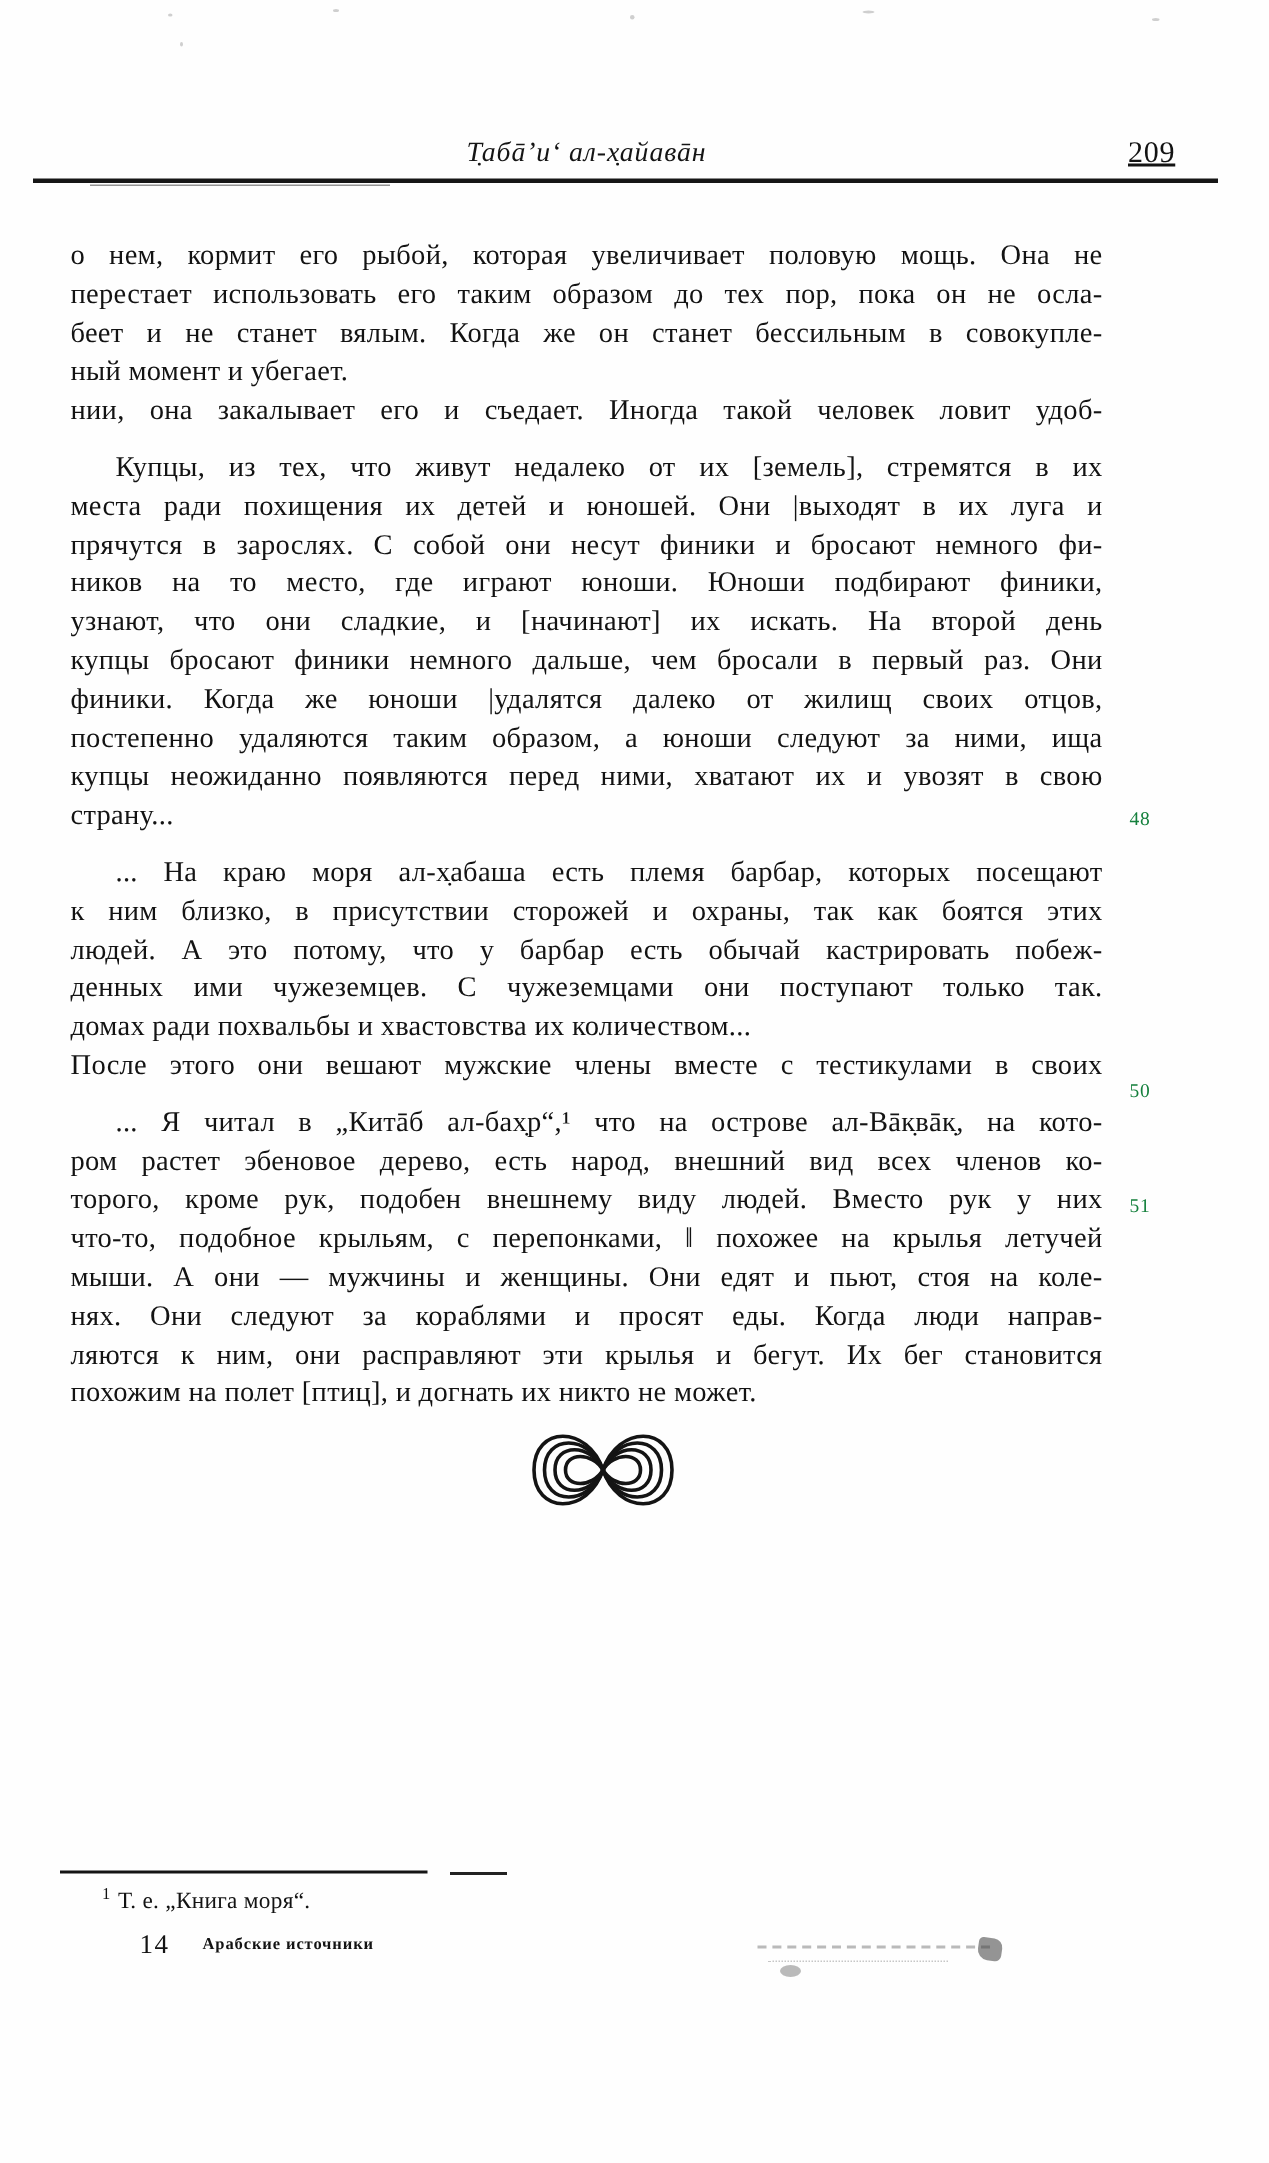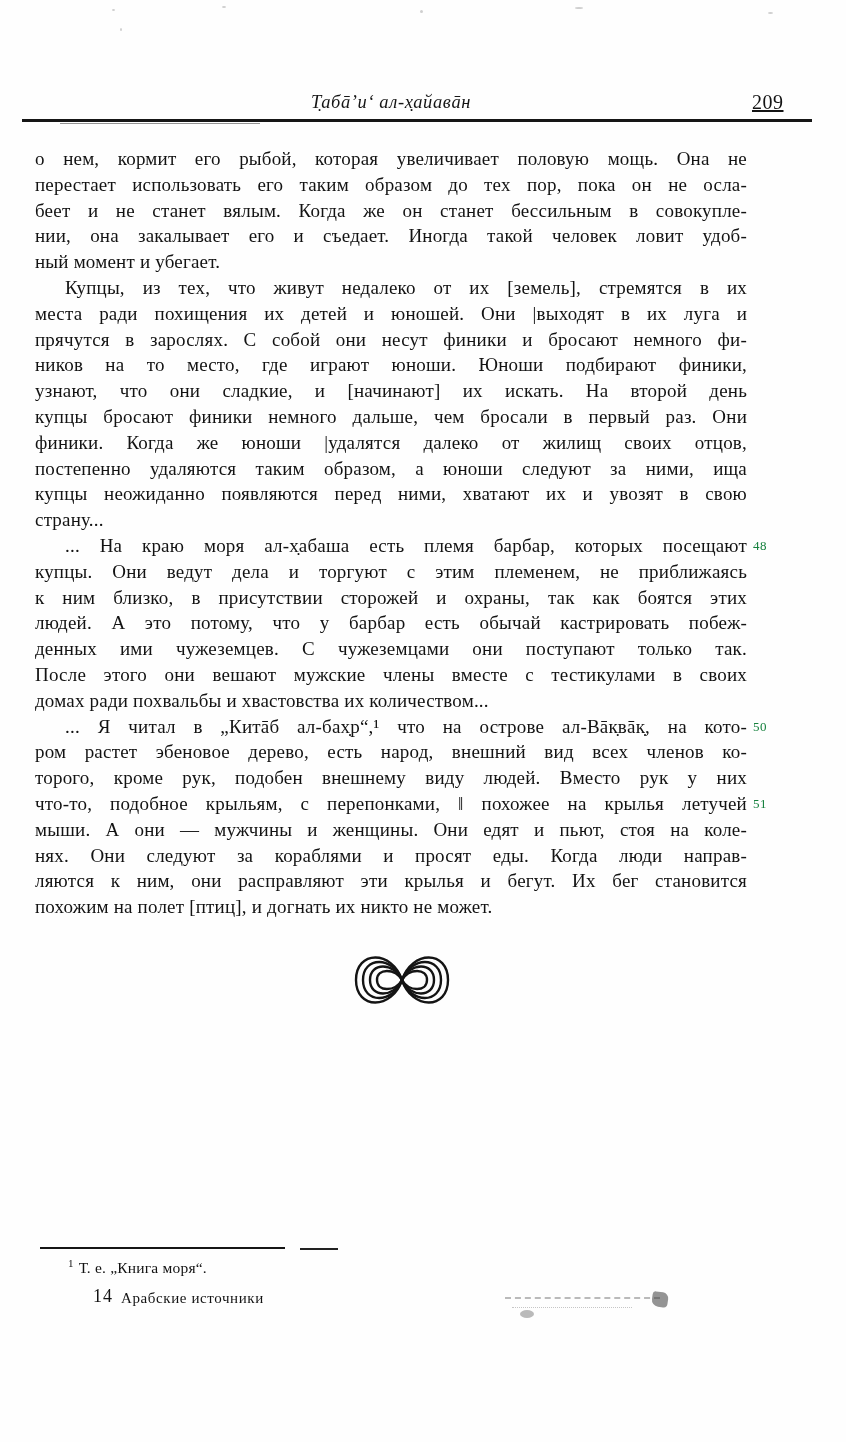--- a/index.html
+++ b/index.html
@@ -12,21 +12,21 @@
   
   .running-head{
     top:92px;left:35px;width:712px;text-align:center;
     font-style:italic;font-size:18.5px;letter-spacing:.6px;color:#151515;
   }
   .page-number{top:91px;left:752px;font-size:20px;letter-spacing:.5px;text-decoration:underline;}
   .header-rule{top:119px;left:22px;width:790px;height:2.5px;background:#161616;}
   .header-rule-shadow{top:123px;left:60px;width:200px;height:1px;background:#3a3a3a;opacity:.55;}
   
   .text-block{top:146px;left:35px;width:712px;}
-  .para{margin:0;padding:0;}
+  .para{margin:12px;padding:0;}
   .tline{
     height:25.8px;line-height:25.8px;font-size:19px;letter-spacing:.2px;
     white-space:nowrap;text-align:justify;text-align-last:justify;
     color:#131313;
   }
   .tline.pend{text-align-last:left;}
   .tline.pstart{padding-left:30px;}
   .margin-num{
     left:753px;width:30px;height:25.8px;line-height:25.8px;
     font-size:13px;color:#15803d;letter-spacing:.5px;
@@ -34,22 +34,22 @@
   
   .ornament{top:948px;left:354px;width:96px;height:64px;}
   
   .footnote-rule{top:1247px;left:40px;width:245px;height:2px;background:#151515;}
   .footnote-rule2{top:1248px;left:300px;width:38px;height:1.5px;background:#222;}
   .footnote-line{top:1257px;left:68px;font-size:15.5px;letter-spacing:.2px;}
   .footnote-line sup{font-size:11px;vertical-align:6px;margin-right:5px;}
   .signature{top:1286px;left:93px;}
   .sig-number{font-size:18px;letter-spacing:1px;}
   .sig-title{
-    position:absolute;left:28px;top:4px;width:220px;
-    font-size:15px;font-weight:normal;letter-spacing:.6px;white-space:nowrap;
+    position:absolute;left:42px;top:4px;width:220px;
+    font-size:11px;font-weight:bold;letter-spacing:.6px;white-space:nowrap;
   }
   
   .speck{position:absolute;background:#777;border-radius:50%;opacity:.35;}
   .smudge1{top:1297px;left:505px;width:155px;height:0;border-top:2px dashed rgba(60,60,60,.35);}
   .smudge2{top:1307px;left:512px;width:120px;height:0;border-top:1px dotted rgba(70,70,70,.3);}
   .smudge3{top:1292px;left:652px;width:16px;height:15px;background:#3c3c3c;opacity:.55;
            border-radius:3px 6px 4px 7px;transform:rotate(8deg);}
   .smudge4{top:1310px;left:520px;width:14px;height:8px;background:#555;opacity:.4;border-radius:50%;}
 </style>
 </head>
@@ -58,43 +58,42 @@
 <div class="abs running-head">Т̣абā’и‘ ал-х̣айавāн</div>
 <div class="abs page-number">209</div>
 <div class="abs header-rule"></div>
 <div class="abs header-rule-shadow"></div>
 
 <div class="abs text-block">
     <div class="para">
       <div class="tline">о нем, кормит его рыбой, которая увеличивает половую мощь. Она не</div>
       <div class="tline">перестает использовать его таким образом до тех пор, пока он не осла-</div>
       <div class="tline">беет и не станет вялым. Когда же он станет бессильным в совокупле-</div>
+      <div class="tline pend">ный момент и убегает.</div>
       <div class="tline">нии, она закалывает его и съедает. Иногда такой человек ловит удоб-</div>
-      <div class="tline pend">ный момент и убегает.</div>
     </div>
     <div class="para">
       <div class="tline pstart">Купцы, из тех, что живут недалеко от их [земель], стремятся в их</div>
       <div class="tline">места ради похищения их детей и юношей. Они |выходят в их луга и</div>
       <div class="tline">прячутся в зарослях. С собой они несут финики и бросают немного фи-</div>
       <div class="tline">ников на то место, где играют юноши. Юноши подбирают финики,</div>
       <div class="tline">узнают, что они сладкие, и [начинают] их искать. На второй день</div>
       <div class="tline">купцы бросают финики немного дальше, чем бросали в первый раз. Они</div>
       <div class="tline">финики. Когда же юноши |удалятся далеко от жилищ своих отцов,</div>
       <div class="tline">постепенно удаляются таким образом, а юноши следуют за ними, ища</div>
       <div class="tline">купцы неожиданно появляются перед ними, хватают их и увозят в свою</div>
       <div class="tline pend">страну...</div>
     </div>
     <div class="para">
       <div class="tline pstart">... На краю моря ал-х̣абаша есть племя барбар, которых посещают</div>
-      <div class="tline">купцы. Они ведут дела и торгуют с этим племенем, не приближаясь</div>
       <div class="tline">к ним близко, в присутствии сторожей и охраны, так как боятся этих</div>
       <div class="tline">людей. А это потому, что у барбар есть обычай кастрировать побеж-</div>
       <div class="tline">денных ими чужеземцев. С чужеземцами они поступают только так.</div>
+      <div class="tline pend">домах ради похвальбы и хвастовства их количеством...</div>
       <div class="tline">После этого они вешают мужские члены вместе с тестикулами в своих</div>
-      <div class="tline pend">домах ради похвальбы и хвастовства их количеством...</div>
     </div>
     <div class="para">
       <div class="tline pstart">... Я читал в „Китāб ал-бах̣р“,¹ что на острове ал-Вāк̣вāк̣, на кото-</div>
       <div class="tline">ром растет эбеновое дерево, есть народ, внешний вид всех членов ко-</div>
       <div class="tline">торого, кроме рук, подобен внешнему виду людей. Вместо рук у них</div>
       <div class="tline">что-то, подобное крыльям, с перепонками, ‖ похожее на крылья летучей</div>
       <div class="tline">мыши. А они — мужчины и женщины. Они едят и пьют, стоя на коле-</div>
       <div class="tline">нях. Они следуют за кораблями и просят еды. Когда люди направ-</div>
       <div class="tline">ляются к ним, они расправляют эти крылья и бегут. Их бег становится</div>
       <div class="tline pend">похожим на полет [птиц], и догнать их никто не может.</div>

